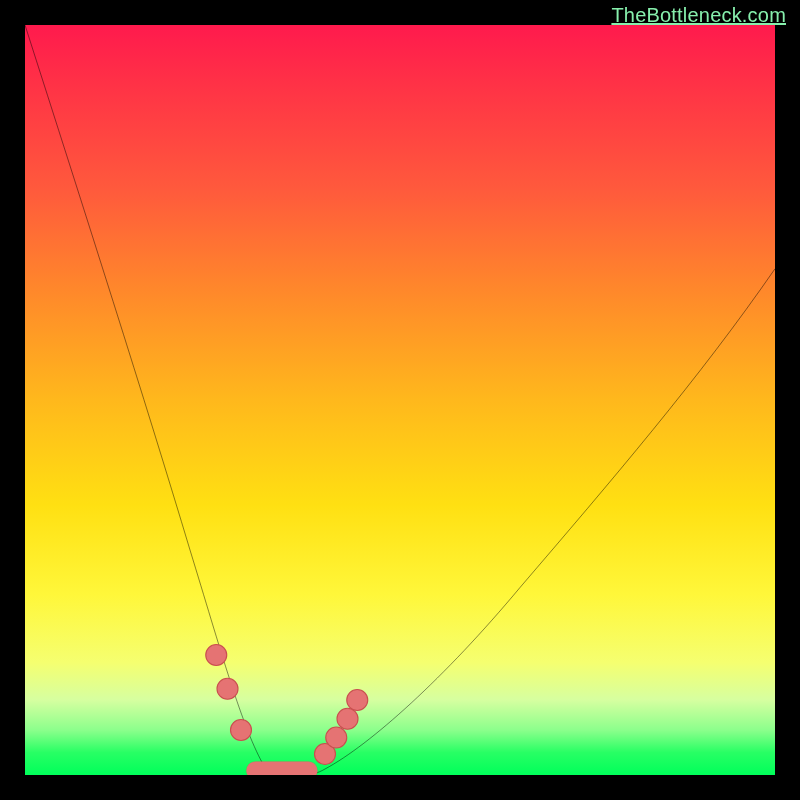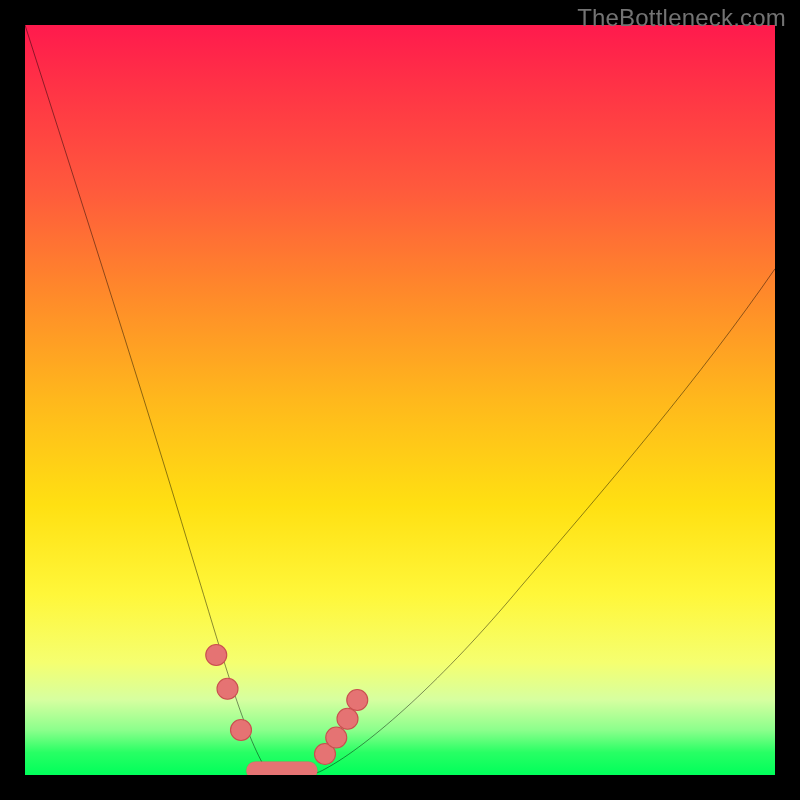--- a/index.html
+++ b/index.html
@@ -45,23 +45,24 @@
     );
   }
   .svg-layer {
     position: absolute;
     inset: 0;
   }
   .watermark {
     position: absolute;
     top: 4px;
     right: 14px;
-    color: #737373;
-    font-size: 24px;
+    color: #86efac;
+    font-size: 20px;
     letter-spacing: 0.2px;
+    text-decoration: underline;
   }
 </style>
 </head>
 <body>
 
 <div class="frame">
   <div class="plot">
     <div class="gradient"></div>
 
     <svg class="svg-layer" viewBox="0 0 100 100" preserveAspectRatio="none">

